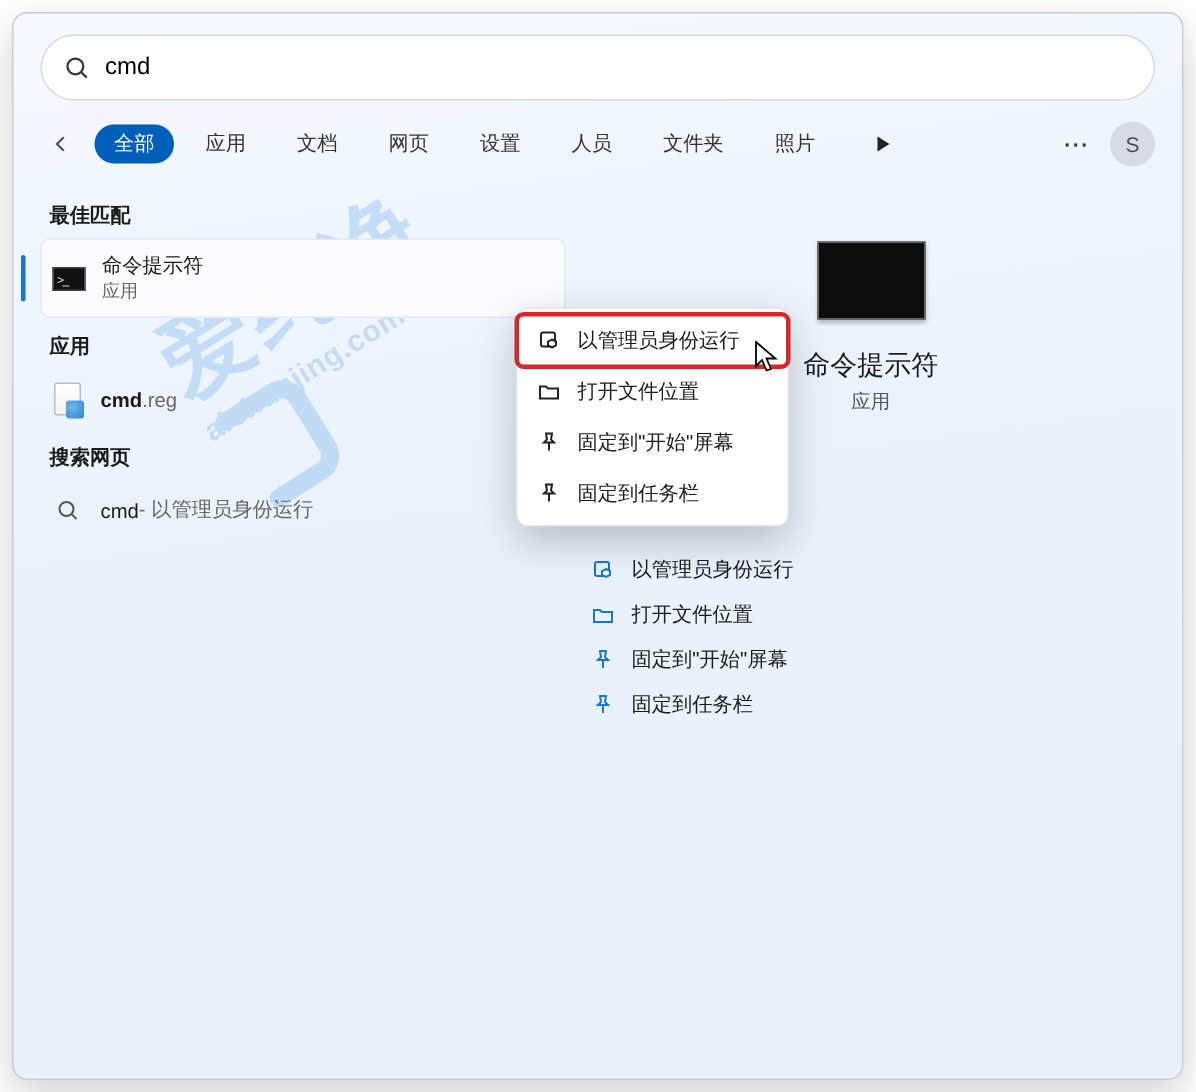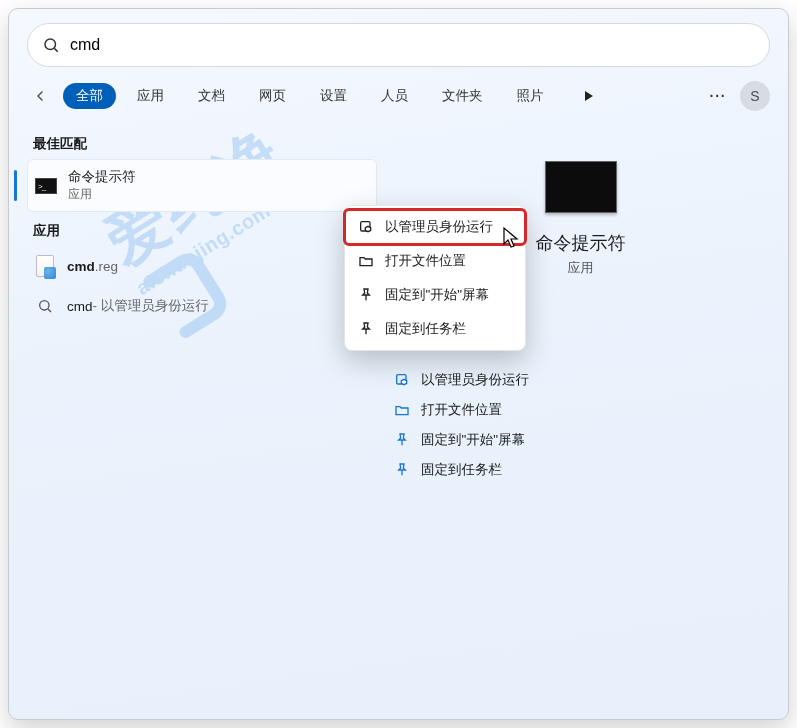--- a/index.html
+++ b/index.html
@@ -213,20 +213,21 @@
           <span class="t1" style="font-weight:600">cmd</span>
             <span class="t1 grey">.reg</span>
         </div>
         <div class="chev">
           <svg width="10" height="10" viewBox="0 0 24 24" fill="none" stroke="#666" stroke-width="2">
               <path d="M9 6l6 6-6 6"></path>
             </svg>
         </div>
       </div>
 
+      <div class="sect-header">搜索网页</div>
       <div class="result">
         <div class="res-icon">
           <svg width="16" height="16" viewBox="0 0 24 24" fill="none" stroke="#555" stroke-width="2">
               <circle cx="11" cy="11" r="7"></circle>
               <line x1="16.5" y1="16.5" x2="21" y2="21"></line>
             </svg>
         </div>
         <div class="res-text row-hit">
           <span class="t1">cmd</span>
             <span class="t1 grey"> - 以管理员身份运行</span>

